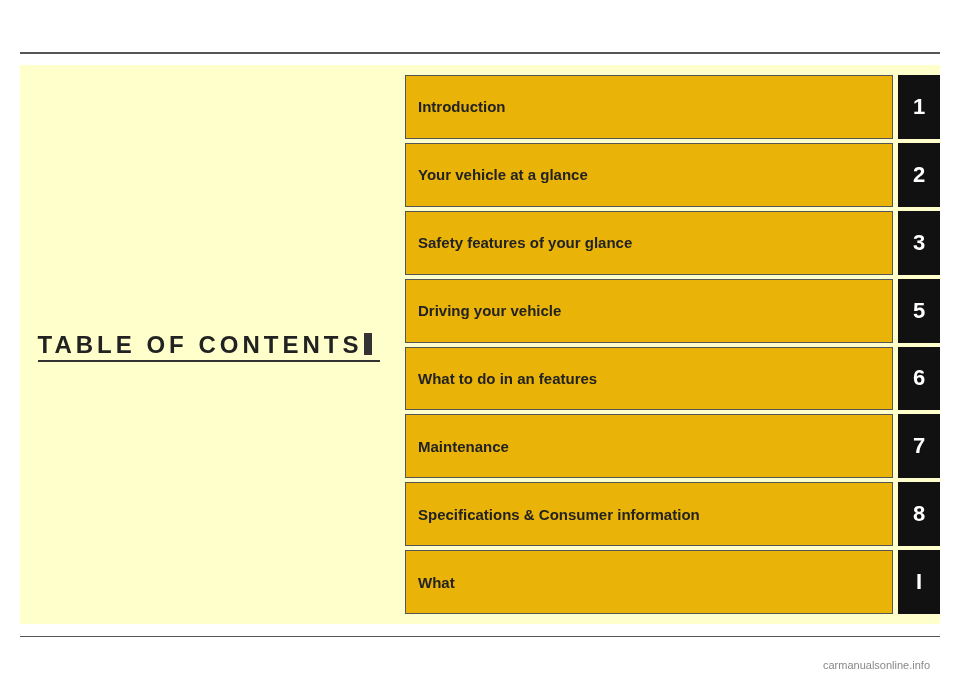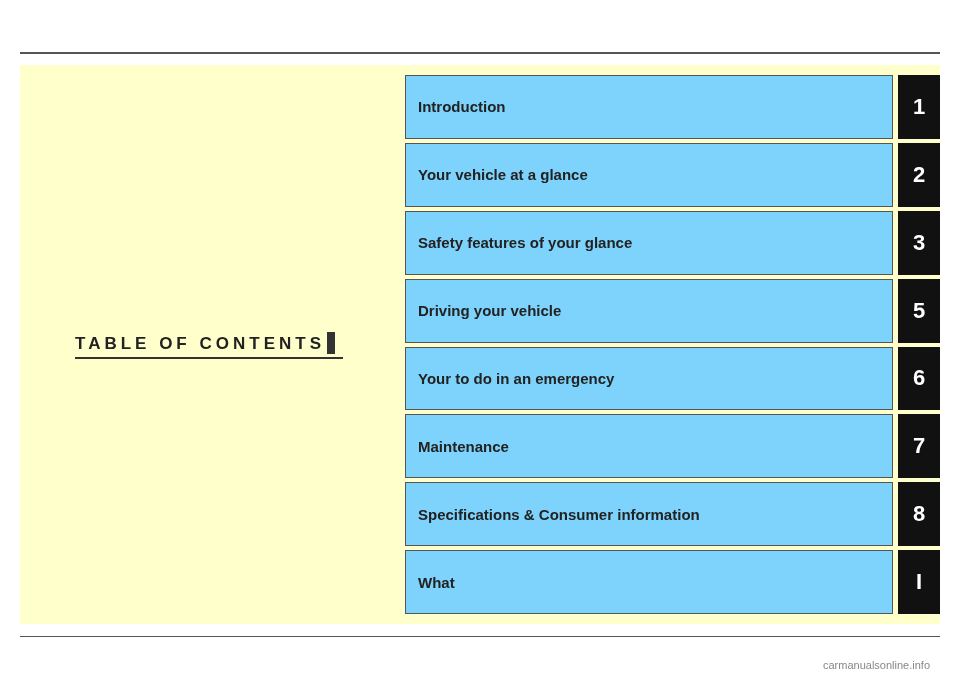--- a/index.html
+++ b/index.html
@@ -48,21 +48,21 @@
     .left-panel {
       flex: 0 0 370px;
       background: #ffffcc;
       display: flex;
       align-items: center;
       justify-content: center;
       position: relative;
     }
 
     .toc-title {
-      font-size: 17px;
+      font-size: 24px;
       font-weight: bold;
       letter-spacing: 4px;
       color: #222;
       font-family: Arial, sans-serif;
       text-transform: uppercase;
       position: relative;
     }
 
     .toc-title::after {
       content: '';
@@ -98,21 +98,21 @@
     .toc-row {
       display: flex;
       flex-direction: row;
       align-items: stretch;
       flex: 1;
     }
 
     .toc-item {
       flex: 1;
       border: 1.5px solid #555;
-      background: #7dd3fc;
+      background: #eab308;
       display: flex;
       align-items: center;
       padding: 0 12px;
     }
 
     .toc-item-text {
       font-size: 15px;
       font-weight: bold;
       color: #222;
       font-family: Arial, sans-serif;
@@ -173,21 +173,21 @@
         <div class="toc-number">3</div>
       </div>
       <div class="toc-row">
         <div class="toc-item">
           <span class="toc-item-text">Driving your vehicle</span>
         </div>
         <div class="toc-number">5</div>
       </div>
       <div class="toc-row">
         <div class="toc-item">
-          <span class="toc-item-text">Your to do in an emergency</span>
+          <span class="toc-item-text">What to do in an features</span>
         </div>
         <div class="toc-number">6</div>
       </div>
       <div class="toc-row">
         <div class="toc-item">
           <span class="toc-item-text">Maintenance</span>
         </div>
         <div class="toc-number">7</div>
       </div>
       <div class="toc-row">

